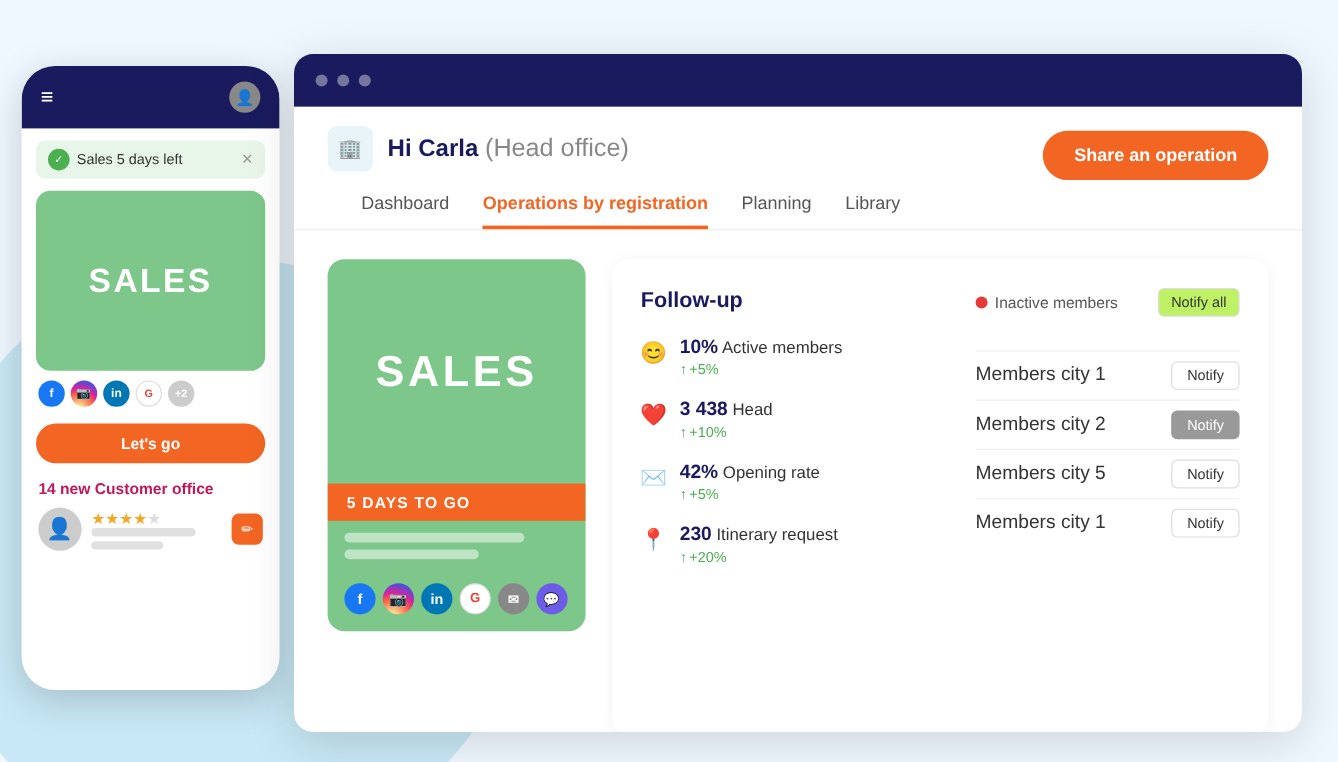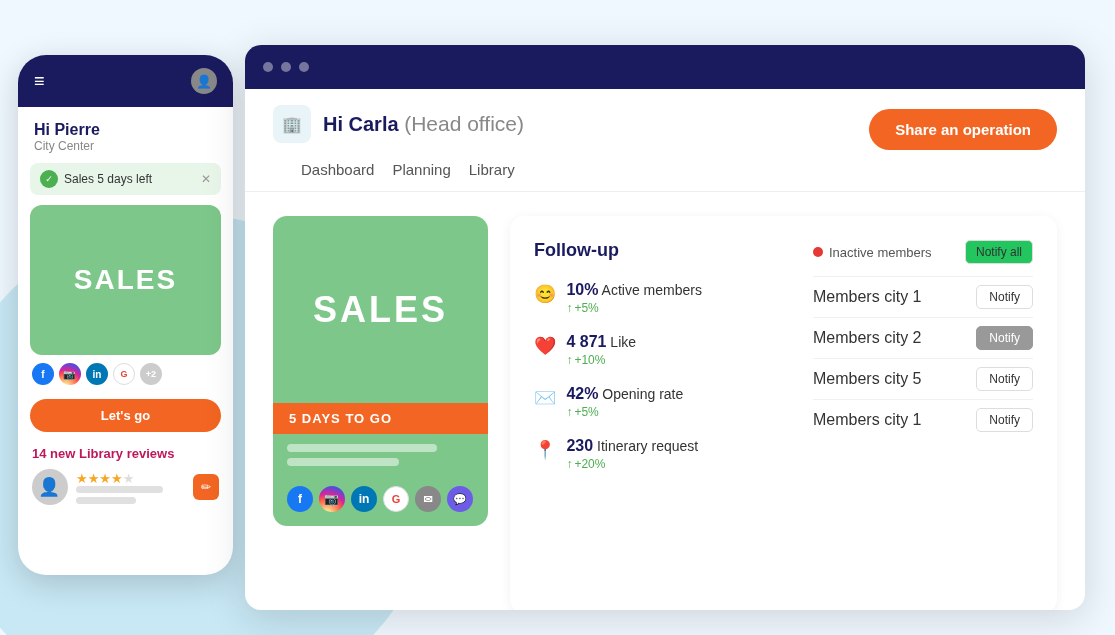--- a/index.html
+++ b/index.html
@@ -293,21 +293,21 @@
       border-radius: 24px;
       padding: 12px 26px;
       font-size: 15px;
       font-weight: 600;
       cursor: pointer;
       white-space: nowrap;
       margin-top: 4px;
     }
     .nav-tabs {
       display: flex;
-      gap: 18px;
+      gap: 28px;
       padding: 10px 28px 0;
       margin-top: 8px;
     }
     .nav-tab {
       font-size: 15px;
       color: #555;
       cursor: pointer;
       padding-bottom: 10px;
       border-bottom: 3px solid transparent;
       font-weight: 400;
@@ -424,37 +424,37 @@
     .stat-arrow { margin-right: 2px; }
 
     
     .followup-right {
       min-width: 220px;
     }
     .inactive-row {
       display: flex;
       align-items: center;
       justify-content: space-between;
-      margin-bottom: 12px;
+      margin-bottom: 28px;
     }
     .inactive-label {
       display: flex;
       align-items: center;
       gap: 6px;
       font-size: 13px;
       color: #555;
     }
     .red-dot {
       width: 10px;
       height: 10px;
       background: #e53935;
       border-radius: 50%;
     }
     .notify-all-btn {
-      background: #22c55e;
+      background: #bef264;
       border: 1px solid #ddd;
       border-radius: 5px;
       padding: 4px 10px;
       font-size: 12px;
       cursor: pointer;
       color: #333;
     }
     .city-row {
       display: flex;
       align-items: center;
@@ -486,24 +486,20 @@
 
 <div class="bg-circle"></div>
 
 <div class="phone">
   <div class="phone-header">
     <span class="hamburger-icon">≡</span>
     <div class="phone-user-icon">
       <span>👤</span>
     </div>
   </div>
-  <div class="phone-greeting">
-    <div class="phone-name">Hi Pierre</div>
-    <div class="phone-location">City Center</div>
-  </div>
   <div class="phone-banner">
     <div class="phone-banner-left">
       <div class="green-circle-icon">✓</div>
       <span>Sales 5 days left</span>
     </div>
     <span class="close-x">✕</span>
   </div>
   <div class="sales-card">
     <div class="sales-card-text">SALES</div>
   </div>
@@ -512,21 +508,21 @@
     <div class="social-icon ig">📷</div>
     <div class="social-icon li">in</div>
     <div class="social-icon goog">G</div>
     <div class="extra-badge">+2</div>
   </div>
   <div class="lets-go-btn">Let's go</div>
   <div class="reviews-section">
     <div class="reviews-title">
       <span>14 new</span>
       <span> </span>
-      <span>Library reviews</span>
+      <span>Customer office</span>
     </div>
     <div class="review-item">
       <div class="avatar-circle">👤</div>
       <div class="review-content">
         <div class="stars">★★★★<span class="star-empty">★</span></div>
         <div class="review-lines">
           <div class="review-line" style="width:80%"></div>
           <div class="review-line" style="width:55%"></div>
         </div>
       </div>
@@ -547,20 +543,21 @@
     <div style="display:flex;flex-direction:column;">
       <div class="brand-row">
         <div class="brand-logo">🏢</div>
         <span class="brand-greeting">
           <span>Hi Carla</span>
           <span class="brand-sub">(Head office)</span>
         </span>
       </div>
       <div class="nav-tabs">
         <div class="nav-tab">Dashboard</div>
+        <div class="nav-tab active">Operations by registration</div>
         <div class="nav-tab">Planning</div>
         <div class="nav-tab">Library</div>
       </div>
     </div>
     <button class="share-btn">Share an operation</button>
   </div>
 
   <div class="window-main">
 
     <div class="sales-promo-card">
@@ -597,22 +594,22 @@
             <div class="stat-change">
               <span class="stat-arrow">↑</span><span>+5%</span>
             </div>
           </div>
         </div>
 
         <div class="stat-row">
           <div class="stat-icon">❤️</div>
           <div class="stat-body">
             <div class="stat-main">
-              <strong>4 871</strong>
-              <span> <span>Like</span></span>
+              <strong>3 438</strong>
+              <span> <span>Head</span></span>
             </div>
             <div class="stat-change">
               <span class="stat-arrow">↑</span><span>+10%</span>
             </div>
           </div>
         </div>
 
         <div class="stat-row">
           <div class="stat-icon">✉️</div>
           <div class="stat-body">

